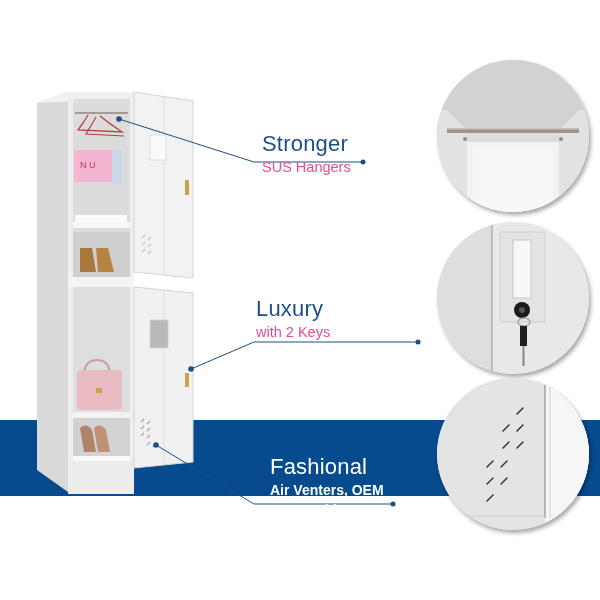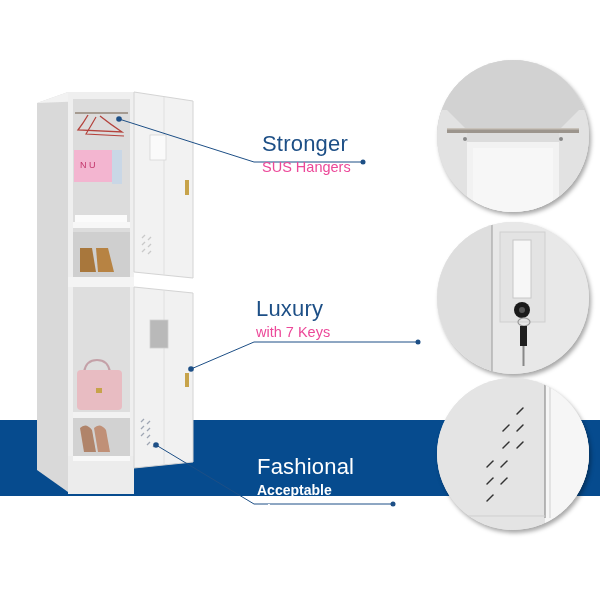--- a/index.html
+++ b/index.html
@@ -120,27 +120,27 @@
   <circle cx="393" cy="504" r="2.5" fill="#1d4f86"></circle>
 </svg>
 
 <div class="feature" style="left:262px;top:103px;">
   <div class="title">Stronger</div>
   <div class="sub">SUS Hangers</div>
 </div>
 
 <div class="feature" style="left:256px;top:268px;">
   <div class="title">Luxury</div>
-  <div class="sub">with 7 Keys</div>
+  <div class="sub">with 2 Keys</div>
 </div>
 
-<div class="feature dark" style="left:257px;top:426px;">
+<div class="feature dark" style="left:270px;top:426px;">
   <div class="title">Fashional</div>
+  <div class="sub">Air Venters, OEM</div>
   <div class="sub">Acceptable</div>
-  <div class="sub">Air Venters, OEM</div>
 </div>
 
 <div class="circle" style="left:437px;top:60px;">
   <svg width="152" height="152" viewBox="0 0 152 152">
     <rect width="152" height="152" fill="#dcdcdc"></rect>
     <rect width="152" height="70" fill="#d2d2d2"></rect>
     <polygon points="10,50 30,70 30,152 0,152 0,50" fill="#e2e2e2"></polygon>
     <polygon points="142,50 122,70 122,152 152,152 152,50" fill="#e2e2e2"></polygon>
     <rect x="10" y="68" width="132" height="5" fill="#9c958d"></rect>
     <rect x="10" y="68" width="132" height="1.5" fill="#c8c2ba"></rect>

